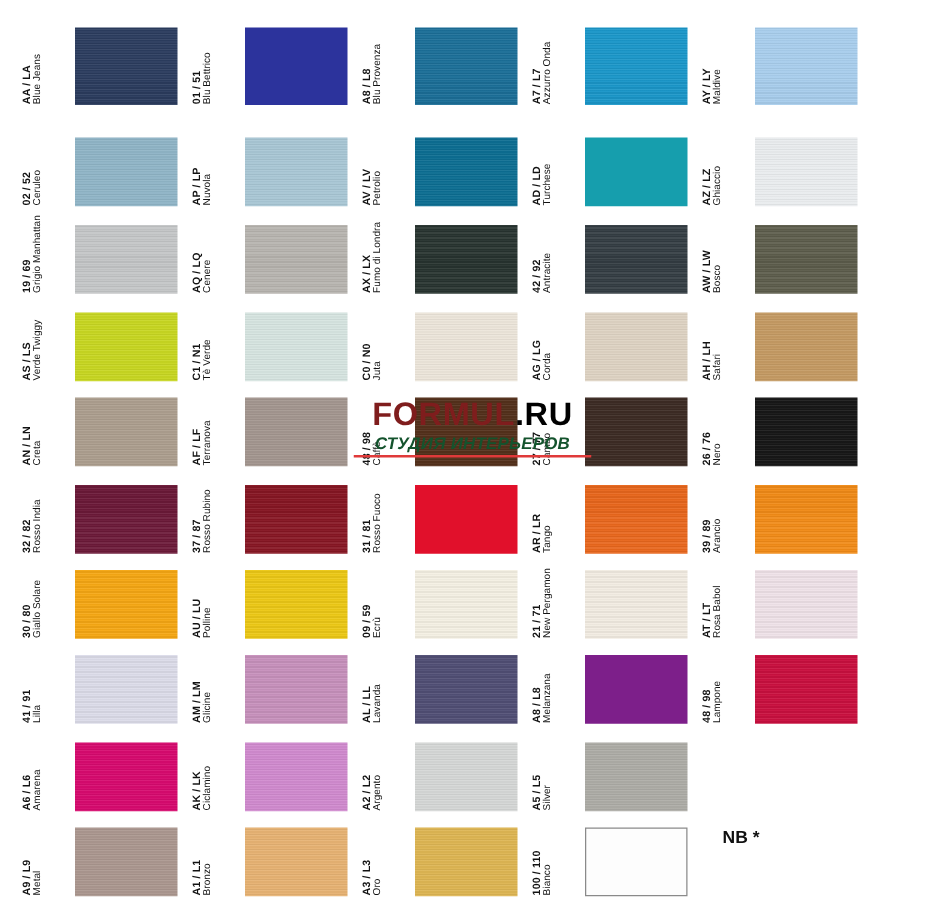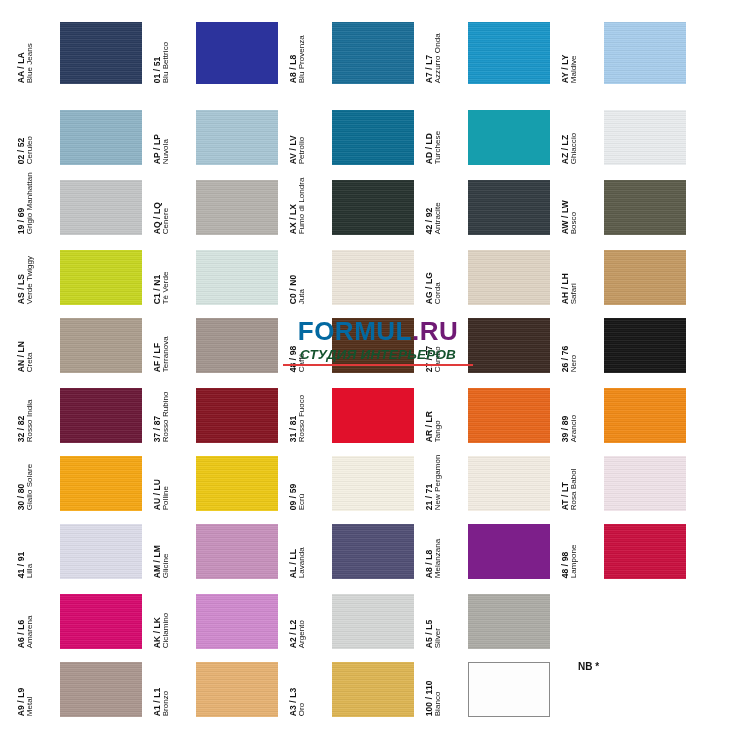--- a/index.html
+++ b/index.html
@@ -104,42 +104,42 @@
 
   .note {
     position: absolute;
     font-size: 8px;
     color: #111;
     line-height: 1.35;
     width: 150px;
   }
   .note-title {
     font-weight: bold;
-    font-size: 10px;
+    font-size: 14px;
     margin-bottom: 2px;
   }
 
   
   #watermark {
     position: absolute;
     left: 283px;
     top: 318px;
     width: 190px;
     pointer-events: none;
     z-index: 5;
     text-align: center;
   }
   .wm-main {
     font-size: 26px;
     font-weight: bold;
     letter-spacing: 0.5px;
     line-height: 1;
   }
-  .wm-f { color: #0369a1; }
-  .wm-ru { color: #701a75; }
+  .wm-f { color: #7f1d1d; }
+  .wm-ru { color: #000000; }
   .wm-sub {
     font-size: 13.5px;
     font-weight: bold;
     color: #14532d;
     letter-spacing: 0.2px;
     margin-top: 4px;
     line-height: 1;
     font-style: italic;
   }
   .wm-line {

